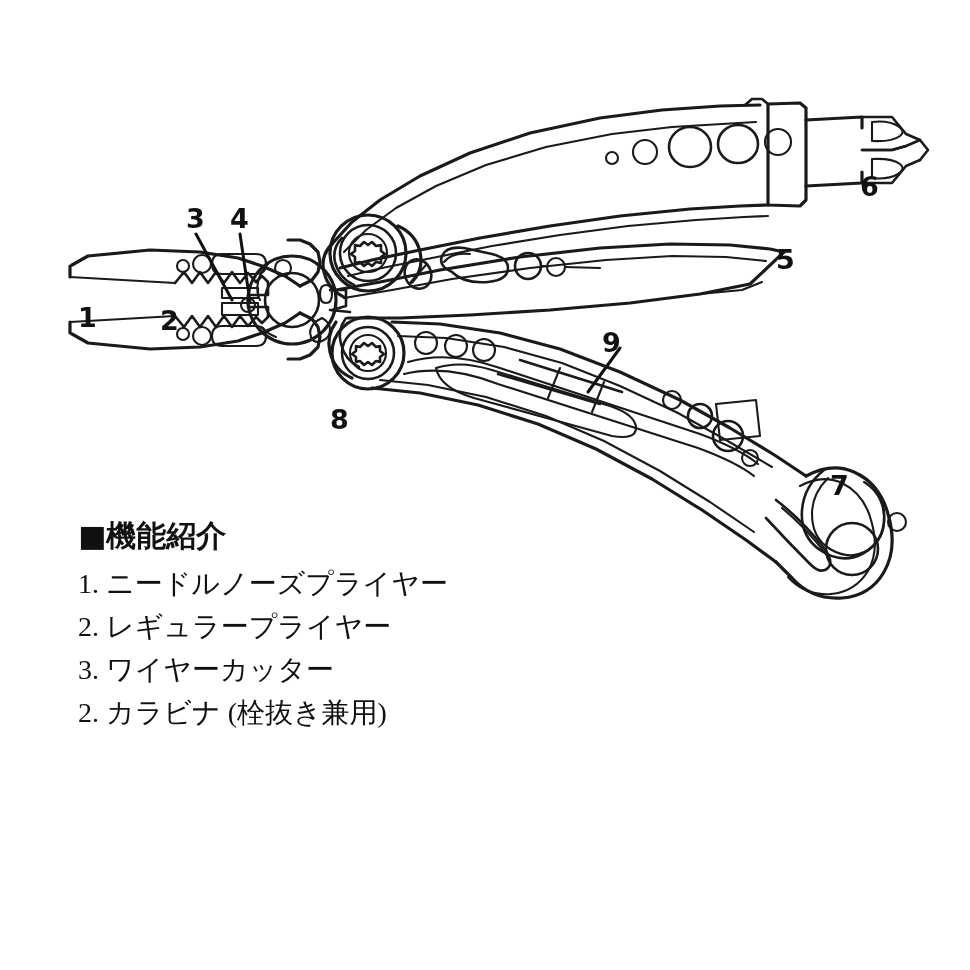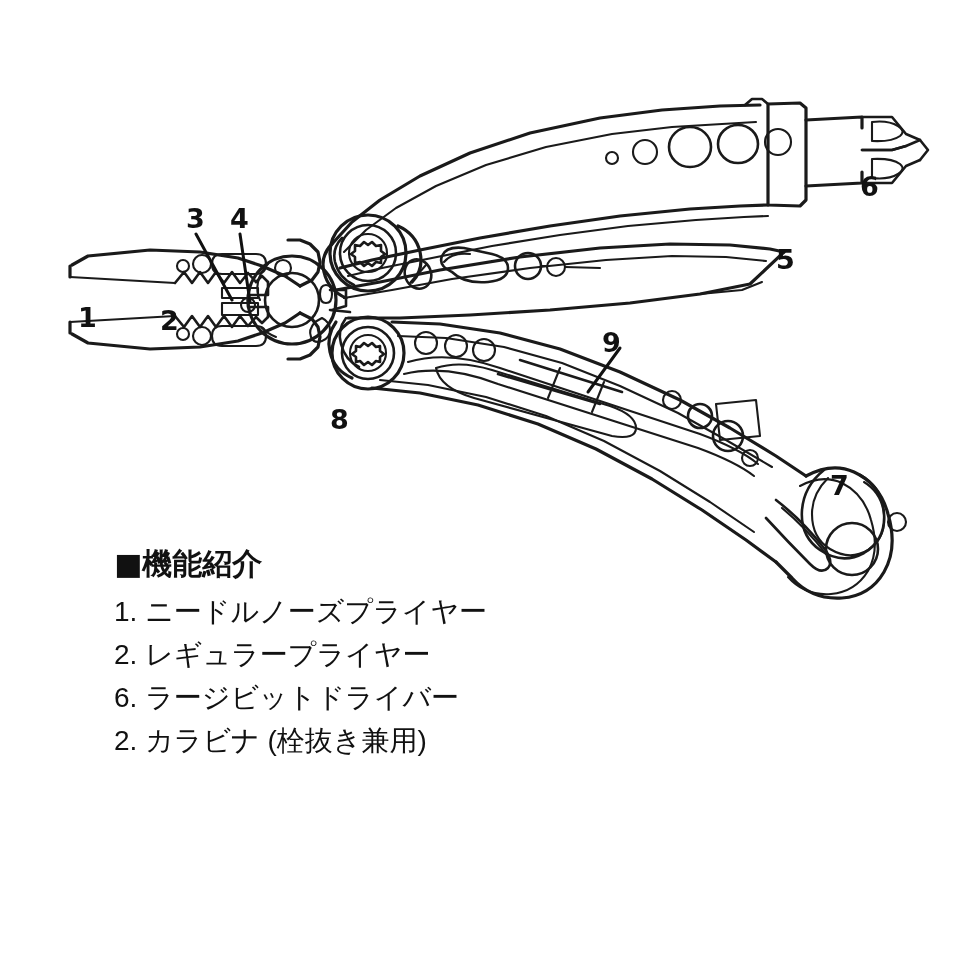--- a/index.html
+++ b/index.html
@@ -25,37 +25,37 @@
 
   .callout{
     font-family:"DejaVu Sans","Liberation Sans",sans-serif;
     font-weight:700;
     font-size:27px;
     fill:#111111;
   }
 
   
   #textblock{
-    position:absolute;left:78px;top:544px;width:640px;margin-left:36px;
+    position:absolute;left:78px;top:516px;width:640px;
   }
   .heading{
     font-family:"DejaVu Sans","Liberation Sans",sans-serif;
     font-weight:700;
     font-size:30px;
     line-height:40px;
     color:#111;
     letter-spacing:0px;
     white-space:pre;
     margin:0 0 6px 0;
   }
   ul.features{
     list-style:none;margin:0;padding:0;
   }
   ul.features li{
-    font-family:Liberation Sans, sans-serif;
+    font-family:Liberation Serif, serif;
     font-weight:400;
     font-size:28px;
     line-height:43px;
     color:#111;
     white-space:pre;
   }
 </style>
 </head>
 <body>
 
@@ -261,18 +261,18 @@
       <text class="callout" x="330" y="429">8</text>
       <text class="callout" x="602" y="352">9</text>
     </svg>
   </div>
 
   <div id="textblock">
     <div class="heading">■機能紹介</div>
     <ul class="features">
       <li>1. ニードルノーズプライヤー</li>
       <li>2. レギュラープライヤー</li>
-      <li>6. ラージビットドライバー</li>
+      <li>3. ワイヤーカッター</li>
       <li>2. カラビナ (栓抜き兼用)</li>
     </ul>
   </div>
 
 </div>
 
 </body></html>

